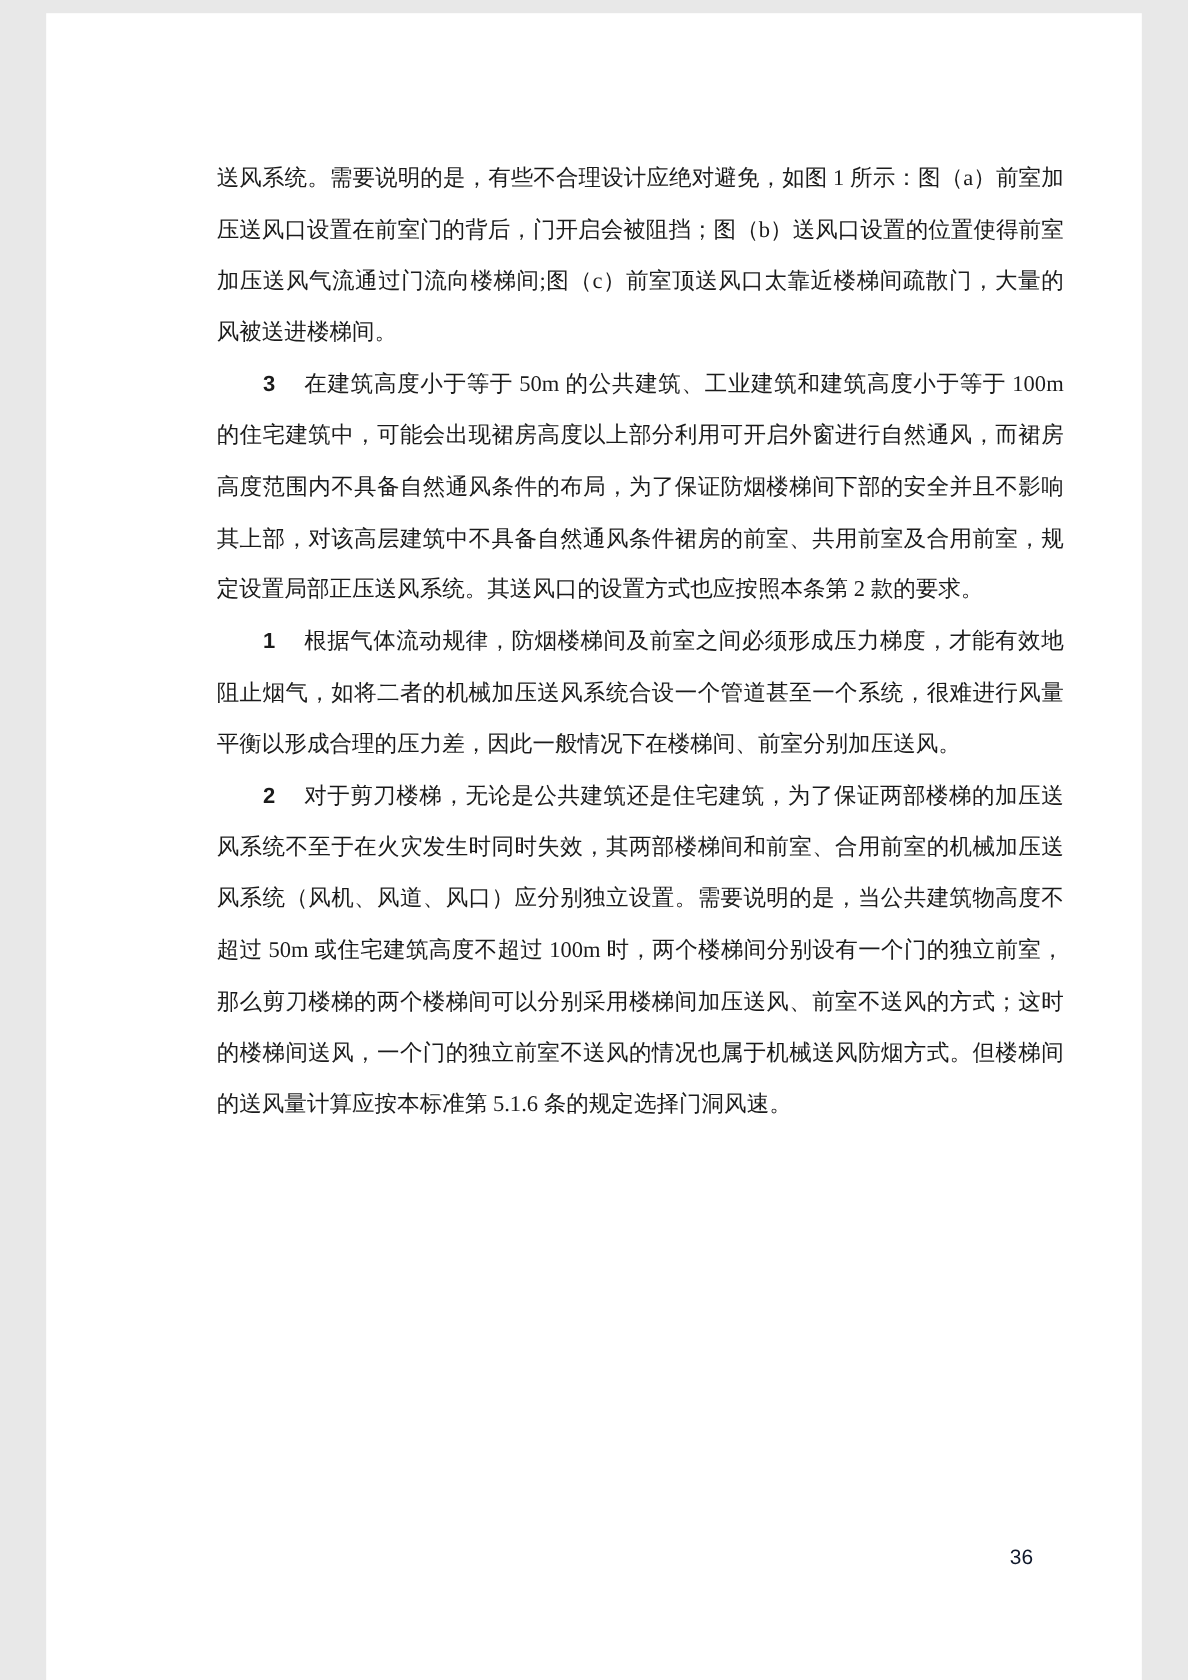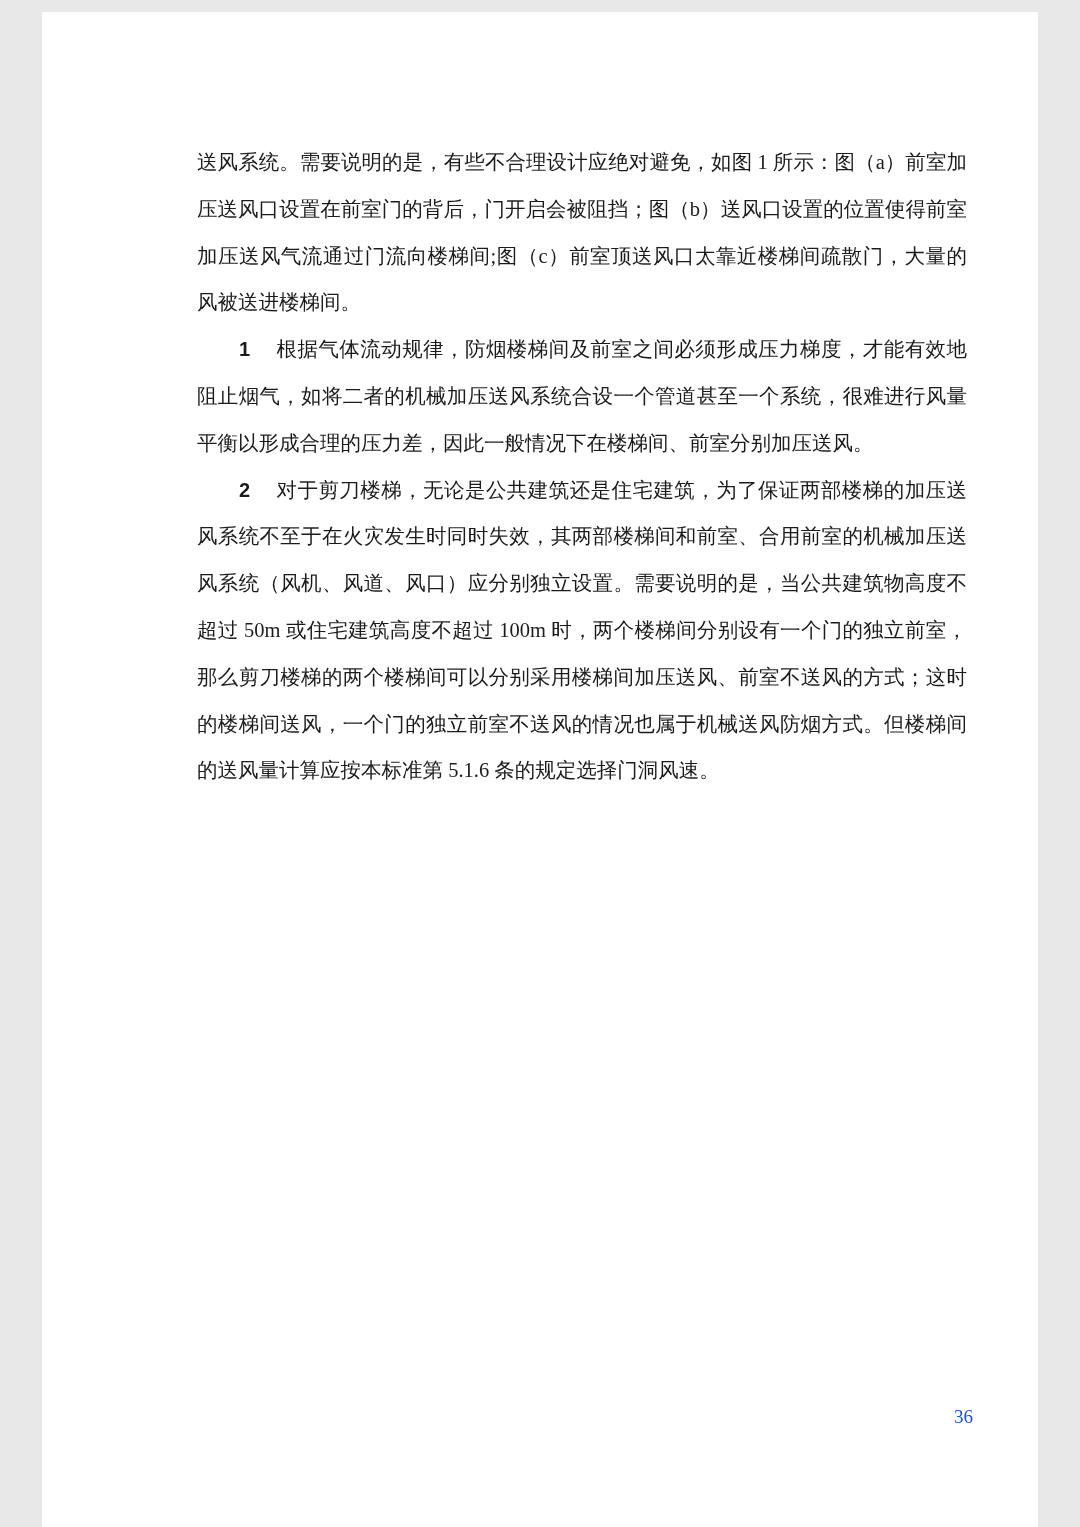--- a/index.html
+++ b/index.html
@@ -43,32 +43,33 @@
   }
   .num.item {
     margin-right: 26px;
   }
   .num.clause {
     letter-spacing: 2px;
     margin-right: 8px;
   }
   .page-number {
     position: absolute;
-    left: 912px;
+    left: 876px;
     top: 1393px;
     font-size: 19px;
     line-height: 24px;
-    font-family: Liberation Serif, serif;
-    color: #1d4ed8;
+    font-family: Liberation Sans, sans-serif;
+    color: #0f172a;
   }
 </style>
 </head>
 <body>
 
 <div class="page">
   <div class="content">
 
   <p><span>送风系统。需要说明的是，有些不合理设计应绝对避免，如图 1 所示：图（a）前室加压送风口设置在前室门的背后，门开启会被阻挡；图（b）送风口设置的位置使得前室加压送风气流通过门流向楼梯间;图（c）前室顶送风口太靠近楼梯间疏散门，大量的风被送进楼梯间。</span></p>
+      <p class="indent"><span class="num item">3</span><span>在建筑高度小于等于 50m 的公共建筑、工业建筑和建筑高度小于等于 100m 的住宅建筑中，可能会出现裙房高度以上部分利用可开启外窗进行自然通风，而裙房高度范围内不具备自然通风条件的布局，为了保证防烟楼梯间下部的安全并且不影响其上部，对该高层建筑中不具备自然通风条件裙房的前室、共用前室及合用前室，规定设置局部正压送风系统。其送风口的设置方式也应按照本条第 2 款的要求。</span></p>
       <p class="indent"><span class="num item">1</span><span>根据气体流动规律，防烟楼梯间及前室之间必须形成压力梯度，才能有效地阻止烟气，如将二者的机械加压送风系统合设一个管道甚至一个系统，很难进行风量平衡以形成合理的压力差，因此一般情况下在楼梯间、前室分别加压送风。</span></p>
       <p class="indent"><span class="num item">2</span><span>对于剪刀楼梯，无论是公共建筑还是住宅建筑，为了保证两部楼梯的加压送风系统不至于在火灾发生时同时失效，其两部楼梯间和前室、合用前室的机械加压送风系统（风机、风道、风口）应分别独立设置。需要说明的是，当公共建筑物高度不超过 50m 或住宅建筑高度不超过 100m 时，两个楼梯间分别设有一个门的独立前室，那么剪刀楼梯的两个楼梯间可以分别采用楼梯间加压送风、前室不送风的方式；这时的楼梯间送风，一个门的独立前室不送风的情况也属于机械送风防烟方式。但楼梯间的送风量计算应按本标准第 5.1.6 条的规定选择门洞风速。</span></p>
     </div>
   <div class="page-number">36</div>
 </div>
 
 </body></html>

